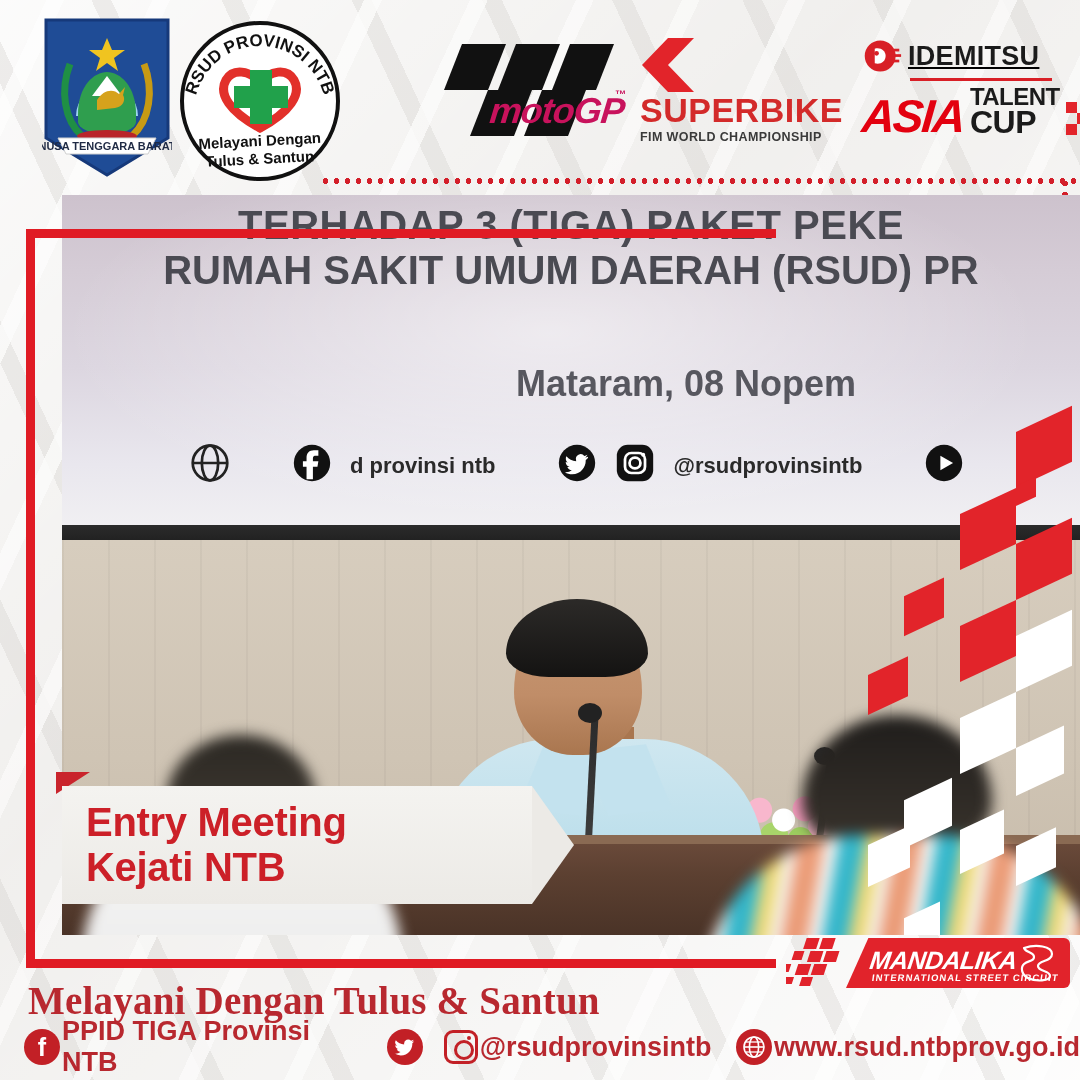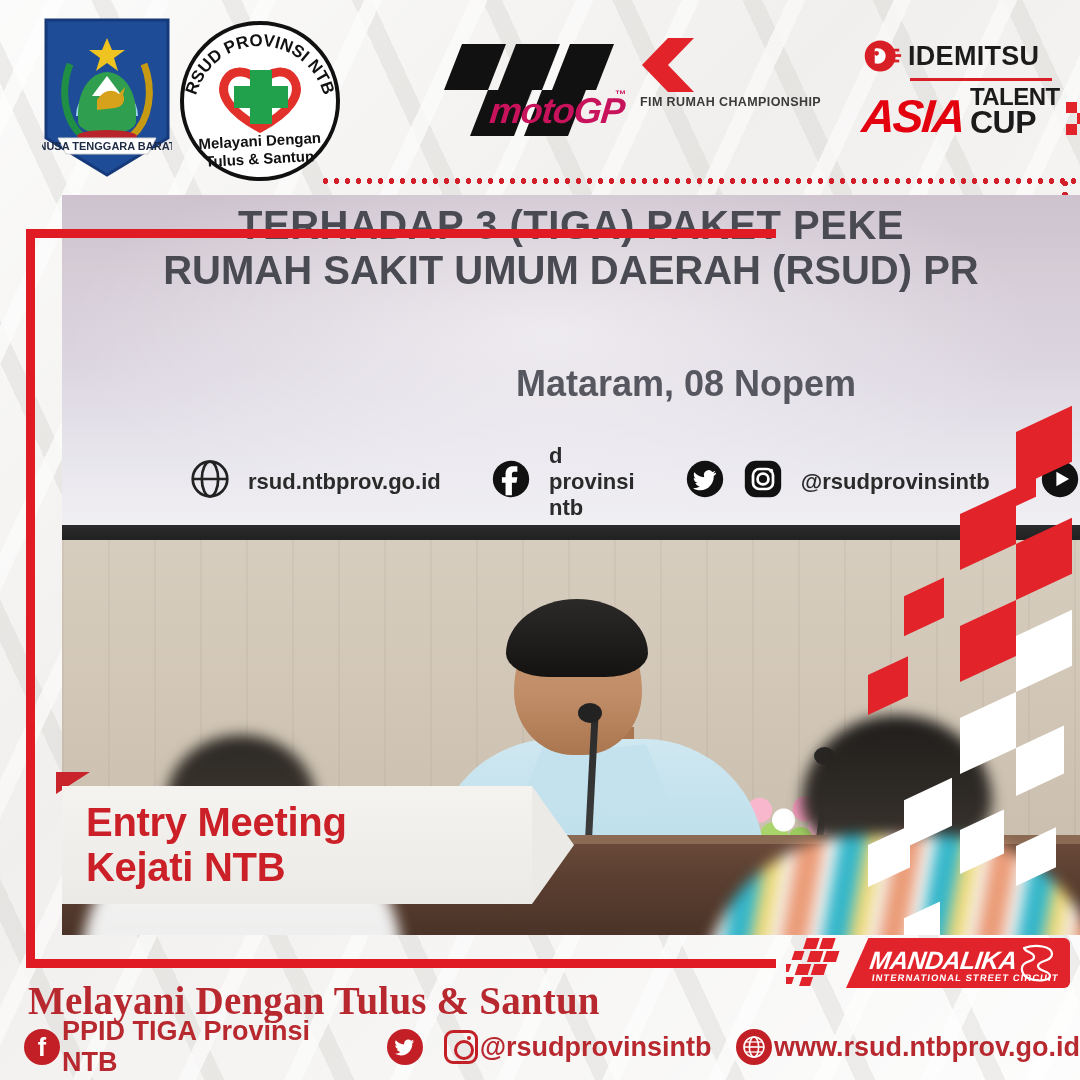--- a/index.html
+++ b/index.html
@@ -62,21 +62,21 @@
   
   .sbk{ position:absolute; left:640px; top:34px; width:206px; height:116px; }
   .sbk-top{ display:flex; align-items:center; }
   .sbk-letters{ font-size:58px; font-weight:bold; color:#231f20; letter-spacing:-2px; line-height:.92; }
   .sbk-chevs{ display:flex; margin-left:2px; margin-top:4px; }
   .sbk-sub{ font-size:34px; font-weight:bold; color:#d32a2a; letter-spacing:.5px; line-height:1; margin-top:1px; }
   .sbk-sub2{ font-size:12.5px; font-weight:bold; color:#3a3a3a; letter-spacing:.4px; margin-top:3px; }
 
   
   .iatc{ position:absolute; left:862px; top:36px; width:200px; height:112px; }
-  .idem-row{ display:flex; align-items:center; gap:6px; }
+  .idem-row{ display:flex; align-items:center; gap:6px;text-decoration:underline; }
   .idem-word{ font-size:27px; font-weight:bold; color:#1b1b1b; letter-spacing:.3px; }
   .idem-underline{ height:3px; background:#d81f26; width:142px; margin:2px 0 0 48px; }
   .atc-row{ display:flex; align-items:flex-end; gap:6px; margin-top:5px; }
   .atc-asia{
     font-size:46px; font-weight:bold; font-style:italic; color:#e3000f;
     letter-spacing:-2px; line-height:.85; transform:skewX(-5deg);
   }
   .atc-talent{ font-size:24px; font-weight:bold; color:#1b1b1b; line-height:.9; letter-spacing:-.5px;}
   .atc-cup{ font-size:32px; font-weight:bold; color:#1b1b1b; line-height:.9; letter-spacing:-.5px;}
   .atc-checks{ width:46px; height:34px; position:relative; }
@@ -422,21 +422,22 @@
     </div>
 
     <div class="sbk">
       <div class="sbk-top">
         <div class="sbk-chevs">
           <svg viewBox="0 0 52 54" width="52" height="54">
             <polygon points="26,0 52,0 26,27 52,54 26,54 0,27" fill="#e2242a"></polygon>
           </svg>
         </div>
       </div>
-      <div class="sbk-sub2">FIM RUMAH CHAMPIONSHIP</div>
+      <div class="sbk-sub">SUPERBIKE</div>
+      <div class="sbk-sub2">FIM WORLD CHAMPIONSHIP</div>
     </div>
 
     <div class="iatc">
       <div class="idem-row">
         <svg viewBox="0 0 44 44" width="40" height="40">
           <circle cx="20" cy="22" r="17" fill="#d81f26"></circle>
           <path d="M14 14 c6 -2 12 2 12 8 c0 6 -6 10 -12 8" fill="#fff"></path>
           <circle cx="16" cy="19" r="2.6" fill="#d81f26"></circle>
           <g fill="#d81f26">
             <rect x="27" y="14" width="14" height="3"></rect>
@@ -485,21 +486,20 @@
     </div>
 
     <div class="ph-social">
       <span class="ico">
         <svg viewBox="0 0 44 44" width="40" height="40">
           <circle cx="22" cy="22" r="19" fill="none" stroke="#222" stroke-width="3"></circle>
           <ellipse cx="22" cy="22" rx="9" ry="19" fill="none" stroke="#222" stroke-width="3"></ellipse>
           <line x1="3" y1="22" x2="41" y2="22" stroke="#222" stroke-width="3"></line>
         </svg>
       </span>
-      <span>rsud.ntbprov.go.id</span>
       <span class="gap"></span>
       <span class="ico">
         <svg viewBox="0 0 44 44" width="40" height="40">
           <circle cx="22" cy="22" r="20" fill="#111"></circle>
           <path d="M25 14h4v-6h-5c-5 0-8 3-8 8v4h-4v6h4v14h7V26h5l1-6h-6v-3c0-2 1-3 2-3z" fill="#fff"></path>
         </svg>
       </span>
       <span>d provinsi ntb</span>
       <span class="gap"></span>
       <span class="ico">

